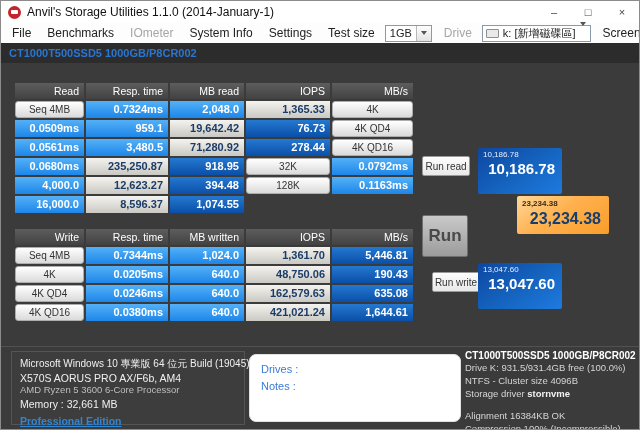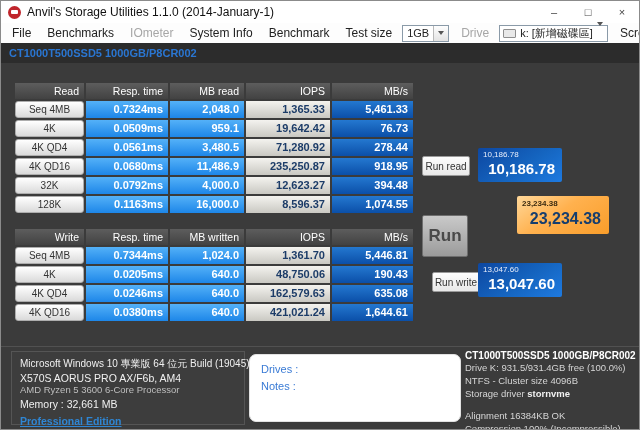--- a/index.html
+++ b/index.html
@@ -39,21 +39,21 @@
   .hdr-cell { height:16px; line-height:16px; background:linear-gradient(180deg,#5d5d5d,#424242); color:#fff; font-size:10.5px; text-align:right; padding-right:5px; }
   .label-cell { height:17px; line-height:15px; background:linear-gradient(180deg,#ffffff,#dadada); border:1px solid #adadad; border-radius:3px; color:#333; font-size:10px; text-align:center; }
   .val { height:17px; line-height:17px; font-size:11px; font-weight:bold; text-align:right; padding-right:5px; color:#fff; }
   .resp, .mb { background:linear-gradient(180deg,#54b1f8,#1d86e8); }
   .iops { background:linear-gradient(180deg,#f4f3ef,#c9c8c2); color:#1c3c68; }
   .mbs { background:linear-gradient(180deg,#2478d0,#0b4fa8); }
   .small-btn { position:absolute; width:48px; height:20px; background:linear-gradient(180deg,#fdfdfd,#e8e8e8); border:1px solid #9a9a9a; border-radius:2px; font-size:10px; color:#333; display:flex; align-items:center; justify-content:center; }
   .run-read-btn { left:421px; top:93px; }
   .run-write-btn { left:421px; top:209px;margin-left:10px; }
   .run-btn { position:absolute; left:421px; top:152px; width:46px; height:42px; background:linear-gradient(180deg,#c9c9c9,#9b9b9b); border:1px solid #6e6e6e; border-radius:2px; font-size:17px; font-weight:bold; color:#4a4a4a; display:flex; align-items:center; justify-content:center; }
-  .score-box { position:absolute; width:84px; height:34px; border-radius:2px; background:linear-gradient(145deg,#0d47a1,#1565c0 55%,#1e7ae0); }
+  .score-box { position:absolute; width:84px; height:46px; border-radius:2px; background:linear-gradient(145deg,#0d47a1,#1565c0 55%,#1e7ae0); }
   .read-score { left:477px; top:85px; }
   .write-score { left:477px; top:200px; }
   .score-box .mini { font-size:8px; color:#e8eefb; padding:3px 0 0 5px; line-height:1; }
   .score-box .big { font-size:15px; font-weight:bold; color:#ffffff; text-align:right; padding:1px 7px 0 0; }
   .total-box { position:absolute; left:516px; top:133px; width:92px; height:38px; border-radius:2px; background:linear-gradient(145deg,#ffd89a,#ffb14e 45%,#f99d2a); }
   .total-box .mini { font-size:8px; font-weight:bold; color:#3a2a10; padding:4px 0 0 5px; line-height:1; }
   .total-box .big { font-size:16px; font-weight:bold; color:#163e6e; text-align:right; padding:2px 8px 0 0; }
   
   .footer { position:absolute; top:345px; left:0; right:0; bottom:0; background:#3b3b3b; border-top:1px solid #515151; }
   .sys-panel { position:absolute; left:10px; top:4px; width:234px; height:74px; border:1px solid #555; background:#3d3d3d; padding:5px 8px; }
@@ -89,21 +89,21 @@
 
   <div class="menubar">
     <span class="menu-item">File</span>
     <span class="menu-sep"></span>
     <span class="menu-item">Benchmarks</span>
     <span class="menu-sep"></span>
     <span class="menu-item disabled">IOmeter</span>
     <span class="menu-sep"></span>
     <span class="menu-item">System Info</span>
     <span class="menu-sep"></span>
-    <span class="menu-item">Benchmark</span>
+    <span class="menu-item">Settings</span>
     <span class="menu-sep"></span>
     <span class="menu-item">Test size</span>
     <div class="combo" style="width:62px">
       <span class="combo-text" style="flex:1">1GB</span>
       <span class="combo-btn">
           <span class="tri-down"></span>
         </span>
     </div>
     <span class="menu-sep"></span>
     <span class="menu-item disabled">Drive</span>
@@ -128,37 +128,35 @@
       <div class="hdr-cell">Read</div>
       <div class="hdr-cell">Resp. time</div>
       <div class="hdr-cell">MB read</div>
       <div class="hdr-cell">IOPS</div>
       <div class="hdr-cell">MB/s</div>
 
       <div class="label-cell">Seq 4MB</div>
       <div class="val resp">0.7324ms</div>
       <div class="val mb">2,048.0</div>
       <div class="val iops">1,365.33</div>
-      <div class="val mbs">5,461.33</div>
 
       <div class="label-cell">4K</div>
       <div class="val resp">0.0509ms</div>
       <div class="val mb">959.1</div>
       <div class="val iops">19,642.42</div>
       <div class="val mbs">76.73</div>
 
       <div class="label-cell">4K QD4</div>
       <div class="val resp">0.0561ms</div>
       <div class="val mb">3,480.5</div>
       <div class="val iops">71,280.92</div>
       <div class="val mbs">278.44</div>
 
       <div class="label-cell">4K QD16</div>
       <div class="val resp">0.0680ms</div>
-      <div class="val mb">11,486.9</div>
       <div class="val iops">235,250.87</div>
       <div class="val mbs">918.95</div>
 
       <div class="label-cell">32K</div>
       <div class="val resp">0.0792ms</div>
       <div class="val mb">4,000.0</div>
       <div class="val iops">12,623.27</div>
       <div class="val mbs">394.48</div>
 
       <div class="label-cell">128K</div>

